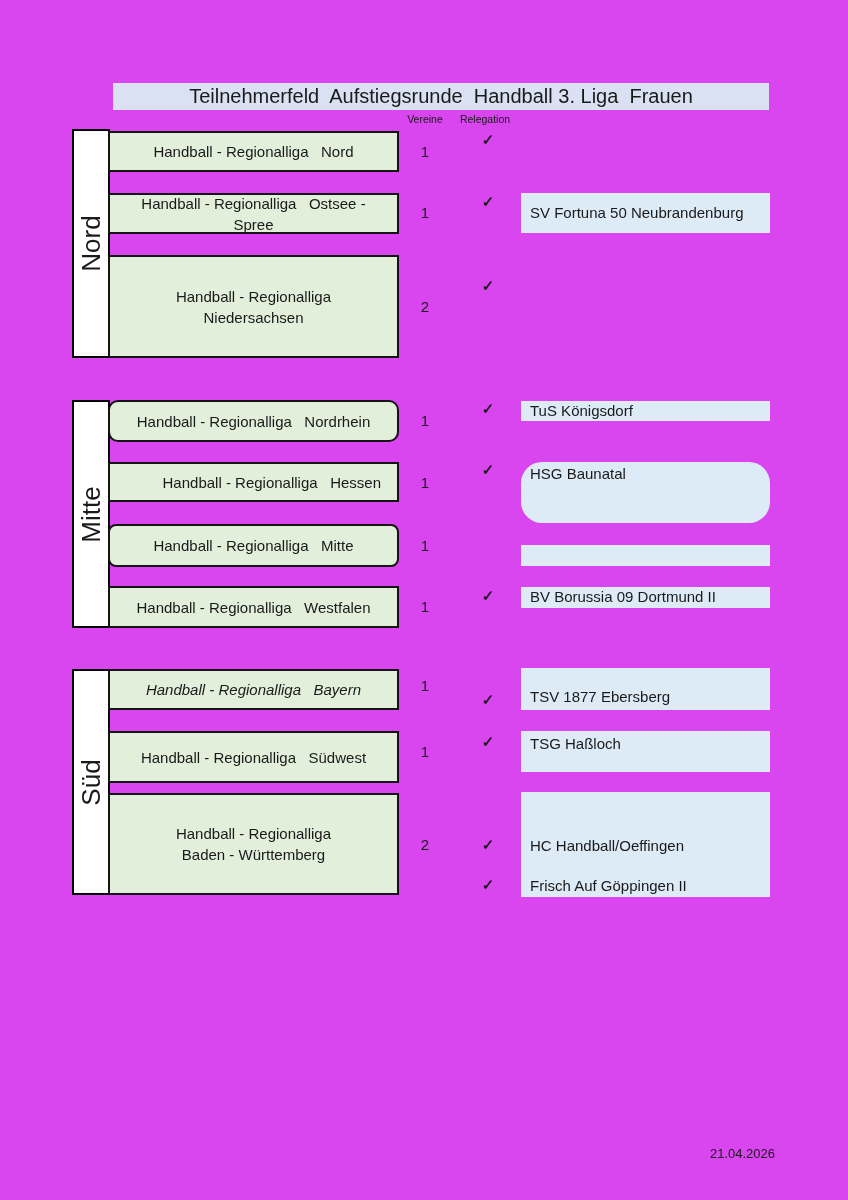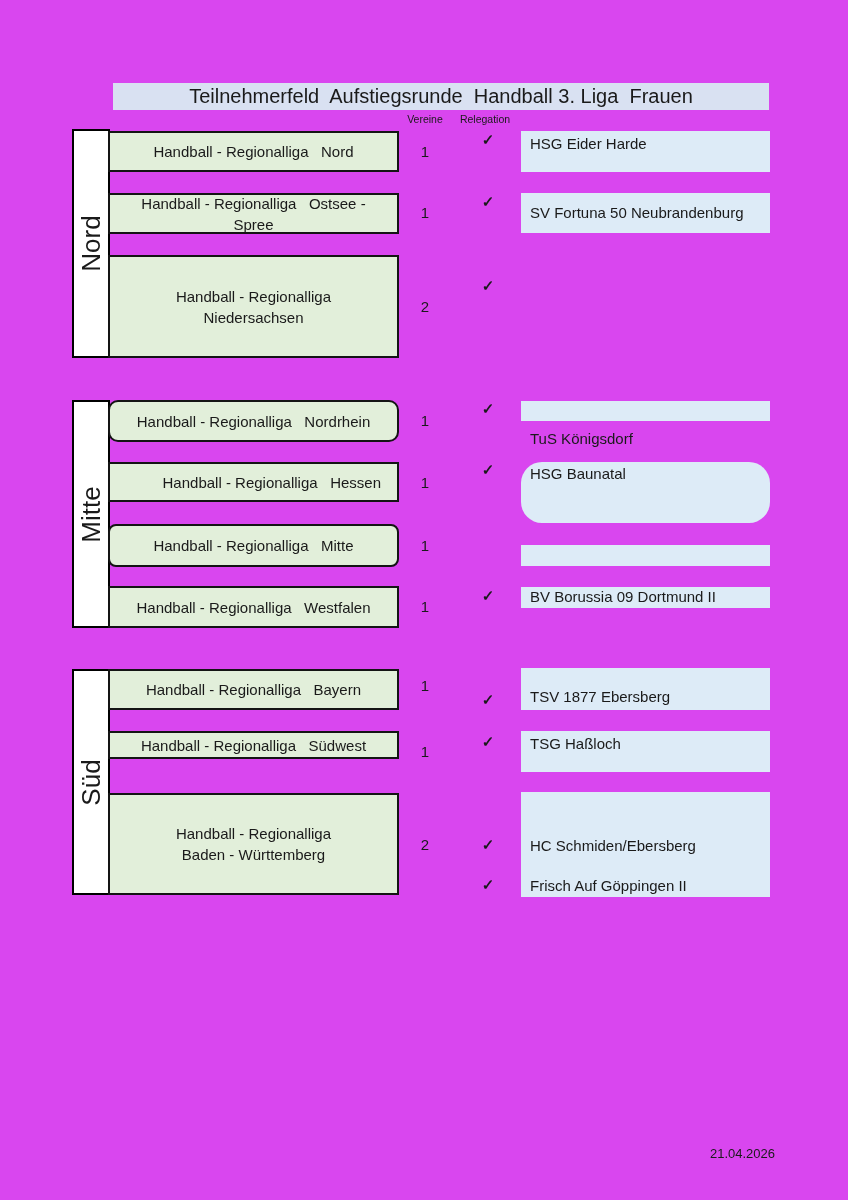--- a/index.html
+++ b/index.html
@@ -79,23 +79,20 @@
   </div>
 
   <div class="abs vereine-num" style="top:144px;">1</div>
   <div class="abs vereine-num" style="top:205px;">1</div>
   <div class="abs vereine-num" style="top:299px;">2</div>
 
   <div class="abs check" style="top:132px;">✓</div>
   <div class="abs check" style="top:194px;">✓</div>
   <div class="abs check" style="top:278px;">✓</div>
 
-  <div class="abs team-box" style="top:131px;height:41px;">
-    <div class="team-name" style="padding-top:5px;">HSG Eider Harde</div>
-  </div>
   <div class="abs team-box" style="top:193px;height:40px;">
     <div class="team-name" style="padding-top:12px;">SV Fortuna 50 Neubrandenburg</div>
   </div>
 
   <div class="abs region-box" style="top:400px;height:228px;">
     <span class="region-label">Mitte</span>
   </div>
 
   <div class="abs league-box" style="top:400px;height:42px;border-radius:10px;">
     <span class="league-name">Handball - Regionalliga   Nordrhein</span>
@@ -113,40 +110,40 @@
   <div class="abs vereine-num" style="top:413px;">1</div>
   <div class="abs vereine-num" style="top:475px;">1</div>
   <div class="abs vereine-num" style="top:538px;">1</div>
   <div class="abs vereine-num" style="top:599px;">1</div>
 
   <div class="abs check" style="top:401px;">✓</div>
   <div class="abs check" style="top:462px;">✓</div>
   <div class="abs check" style="top:588px;">✓</div>
 
   <div class="abs team-box" style="top:401px;height:20px;">
-    <div class="team-name" style="padding-top:2px;margin-top:28px;">TuS Königsdorf</div>
+    <div class="team-name" style="padding-top:2px;">TuS Königsdorf</div>
   </div>
   <div class="abs team-box" style="top:462px;height:61px;border-radius:21px;">
     <div class="team-name" style="padding-top:4px;">HSG Baunatal</div>
   </div>
   <div class="abs team-box" style="top:545px;height:21px;">
     <div class="team-name" style="padding-top:2px;"></div>
   </div>
   <div class="abs team-box" style="top:587px;height:21px;">
     <div class="team-name" style="padding-top:2px;">BV Borussia 09 Dortmund II</div>
   </div>
 
   <div class="abs region-box" style="top:669px;height:226px;">
     <span class="region-label">Süd</span>
   </div>
 
-  <div class="abs league-box" style="top:669px;height:41px;">
+  <div class="abs league-box" style="top:669px;height:41px;font-style:italic;">
     <span class="league-name">Handball - Regionalliga   Bayern</span>
   </div>
-  <div class="abs league-box" style="top:731px;height:28px;">
+  <div class="abs league-box" style="top:731px;height:52px;">
     <span class="league-name">Handball - Regionalliga   Südwest</span>
   </div>
   <div class="abs league-box" style="top:793px;height:102px;">
     <span class="league-name" style="padding:0 60px;">Handball - Regionalliga   Baden - Württemberg</span>
   </div>
 
   <div class="abs vereine-num" style="top:678px;">1</div>
   <div class="abs vereine-num" style="top:744px;">1</div>
   <div class="abs vereine-num" style="top:837px;">2</div>
 
@@ -155,19 +152,19 @@
   <div class="abs check" style="top:837px;">✓</div>
   <div class="abs check" style="top:877px;">✓</div>
 
   <div class="abs team-box" style="top:668px;height:42px;">
     <div class="team-name" style="padding-top:21px;">TSV 1877 Ebersberg</div>
   </div>
   <div class="abs team-box" style="top:731px;height:41px;">
     <div class="team-name" style="padding-top:5px;">TSG Haßloch</div>
   </div>
   <div class="abs team-box" style="top:792px;height:105px;">
-    <div class="team-name inner-abs" style="top:46px;">HC Schmiden/Ebersberg</div>
+    <div class="team-name inner-abs" style="top:46px;">HC Handball/Oeffingen</div>
     <div class="team-name inner-abs" style="top:86px;">Frisch Auf Göppingen II</div>
   </div>
 
   <div class="abs date-label">21.04.2026</div>
 
 </div>
 
 </body></html>

